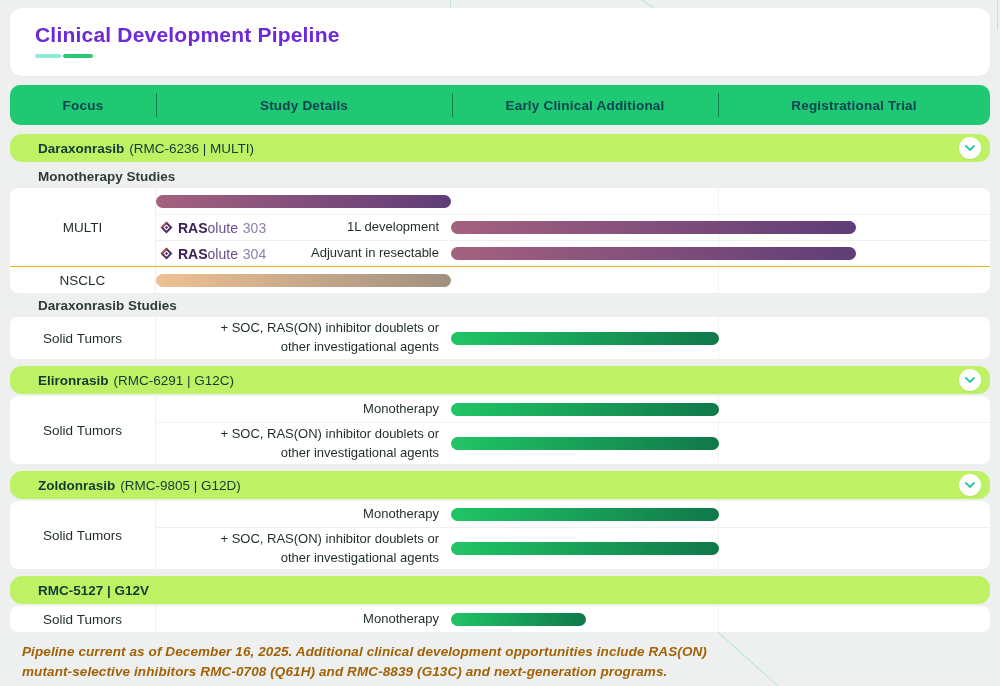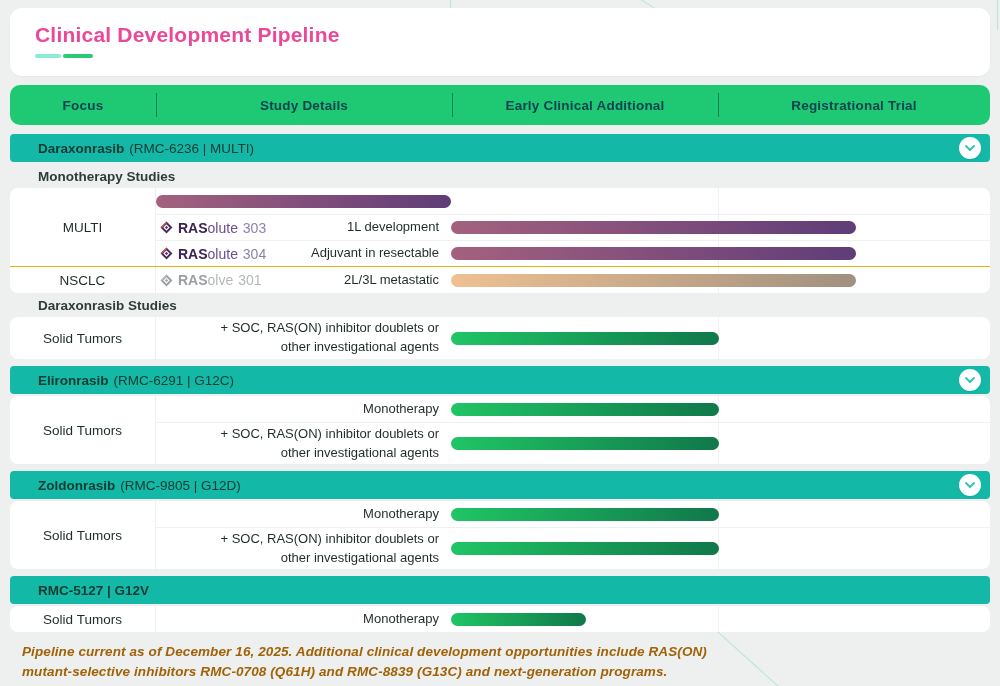--- a/index.html
+++ b/index.html
@@ -8,38 +8,38 @@
     font-family:"Liberation Sans","DejaVu Sans",sans-serif;
     background:#eef0ef; position:relative; overflow:hidden;
     color:#1f2d2a;
   }
   .deco { position:absolute; background:rgba(47,196,174,.28); z-index:0; }
   .stage-area { position:relative; z-index:1; }
 
   
   .title-card { margin:8px 10px 0; height:68px; background:#fff; border-radius:12px;
     padding:15px 0 0 25px; box-shadow:0 1px 2px rgba(0,0,0,.03); }
-  .title-card h1 { font-size:21px; font-weight:600; color:#ec4899; letter-spacing:.2px; }
+  .title-card h1 { font-size:21px; font-weight:600; color:#6d28d9; letter-spacing:.2px; }
   .underline { display:flex; gap:2px; margin-top:7px; }
   .underline i { display:block; height:4px; border-radius:2px; }
   .underline .u1 { width:26px; background:#8aebd9; }
   .underline .u2 { width:30px; background:#2bc976; }
 
   
   .thead { margin:9px 10px 0; height:40px; background:#1fc873; border-radius:10px;
     display:grid; grid-template-columns:146px 296px 266px 1fr; }
   .thead .th { display:flex; align-items:center; justify-content:center;
     font-size:13.5px; font-weight:600; color:#0e4450; position:relative; letter-spacing:.2px;}
   .thead .th + .th::before { content:""; position:absolute; left:0; top:8px; bottom:8px;
     width:1px; background:rgba(13,70,50,.55); }
 
   
   #sections { margin:9px 10px 0; }
   .section { margin-bottom:7px; }
-  .banner { height:28px; background:#14b8a6; border-radius:4px; display:flex;
+  .banner { height:28px; background:#bef264; border-radius:12px; display:flex;
     align-items:center; padding-left:28px; position:relative; margin-bottom:2px;
     font-size:13.5px; color:#123b33; }
   .banner .bname { font-weight:700; }
   .banner .brest { font-weight:500; margin-left:5px; }
   .collapse-btn { position:absolute; right:9px; top:50%; transform:translateY(-50%);
     width:22px; height:22px; border-radius:50%; background:#fff; border:none;
     display:flex; align-items:center; justify-content:center; cursor:pointer;
     box-shadow:0 1px 2px rgba(0,0,0,.08); }
   .group-label { height:24px; display:flex; align-items:center; padding-left:28px;
     font-size:13.5px; font-weight:600; color:#2e3c38; }
@@ -155,31 +155,20 @@
                 <div class="bar-cell">
                   <div class="bar" style="width: 405px; background: linear-gradient(90deg, rgb(164, 97, 127), rgb(95, 61, 120));"></div>
                 </div>
               </div>
             </div>
           </div>
           <div class="block">
             <div class="focus-cell">NSCLC</div>
             <div class="rows">
               <div class="row">
-                <div class="study-cell">
-                  <span class="brand gray">
-              <svg class="gem" viewBox="0 0 24 24">
-    <path d="M12 1 23 12 12 23 1 12Z" fill="#9aa0a3"></path>
-    <path d="M12 1 1 12 4.5 12 12 4.5Z" fill="#b8bdbf"></path>
-    <path d="M12 7.5 16.5 12 12 16.5 7.5 12Z" fill="none" stroke="#fff" stroke-width="2"></path>
-  </svg>
-                    <span><span class="b-bold">RAS</span><span class="b-light">olve</span><span class="b-num"> 301</span></span>
-            </span>
-            <span class="stage">2L/3L metastatic</span>
-                </div>
                 <div class="bar-cell">
                   <div class="bar" style="width: 405px; background: linear-gradient(90deg, rgb(239, 193, 146), rgb(160, 144, 128));"></div>
                 </div>
               </div>
             </div>
           </div>
         </div>
         <div class="group-label">Daraxonrasib Studies</div>
         <div class="rows-card">
           <div class="block">

